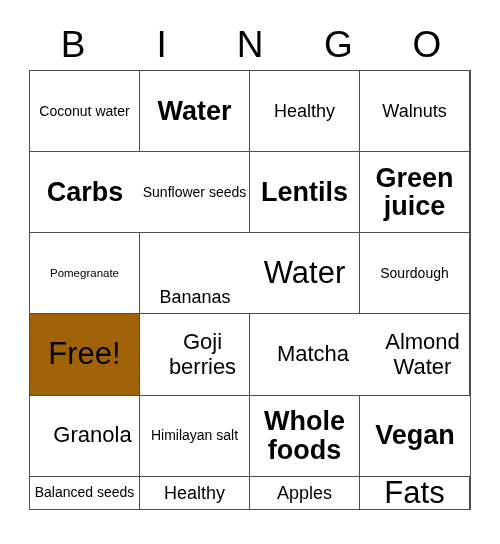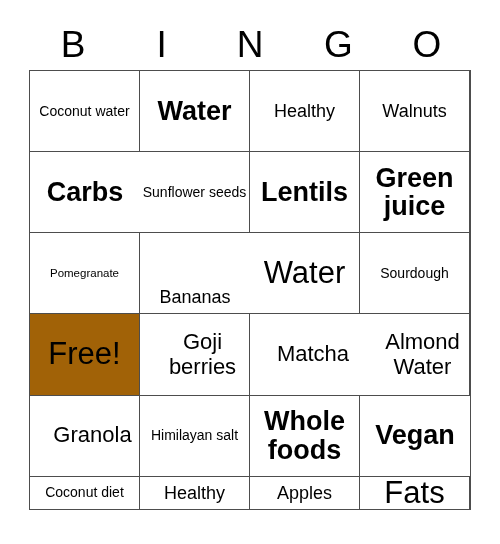--- a/index.html
+++ b/index.html
@@ -169,21 +169,21 @@
       <div class="cell sz-s">
         <span class="cell-text">Himilayan salt</span>
       </div>
       <div class="cell sz-xl">
         <span class="cell-text">Whole foods</span>
       </div>
       <div class="cell sz-xl">
         <span class="cell-text">Vegan</span>
       </div>
       <div class="cell sz-s">
-        <span class="cell-text">Coconut diet</span>
+        <span class="cell-text">Balanced seeds</span>
       </div>
       <div class="cell sz-m">
         <span class="cell-text">Healthy</span>
       </div>
       <div class="cell sz-m">
         <span class="cell-text">Apples</span>
       </div>
       <div class="cell sz-xxl">
         <span class="cell-text">Fats</span>
       </div>

